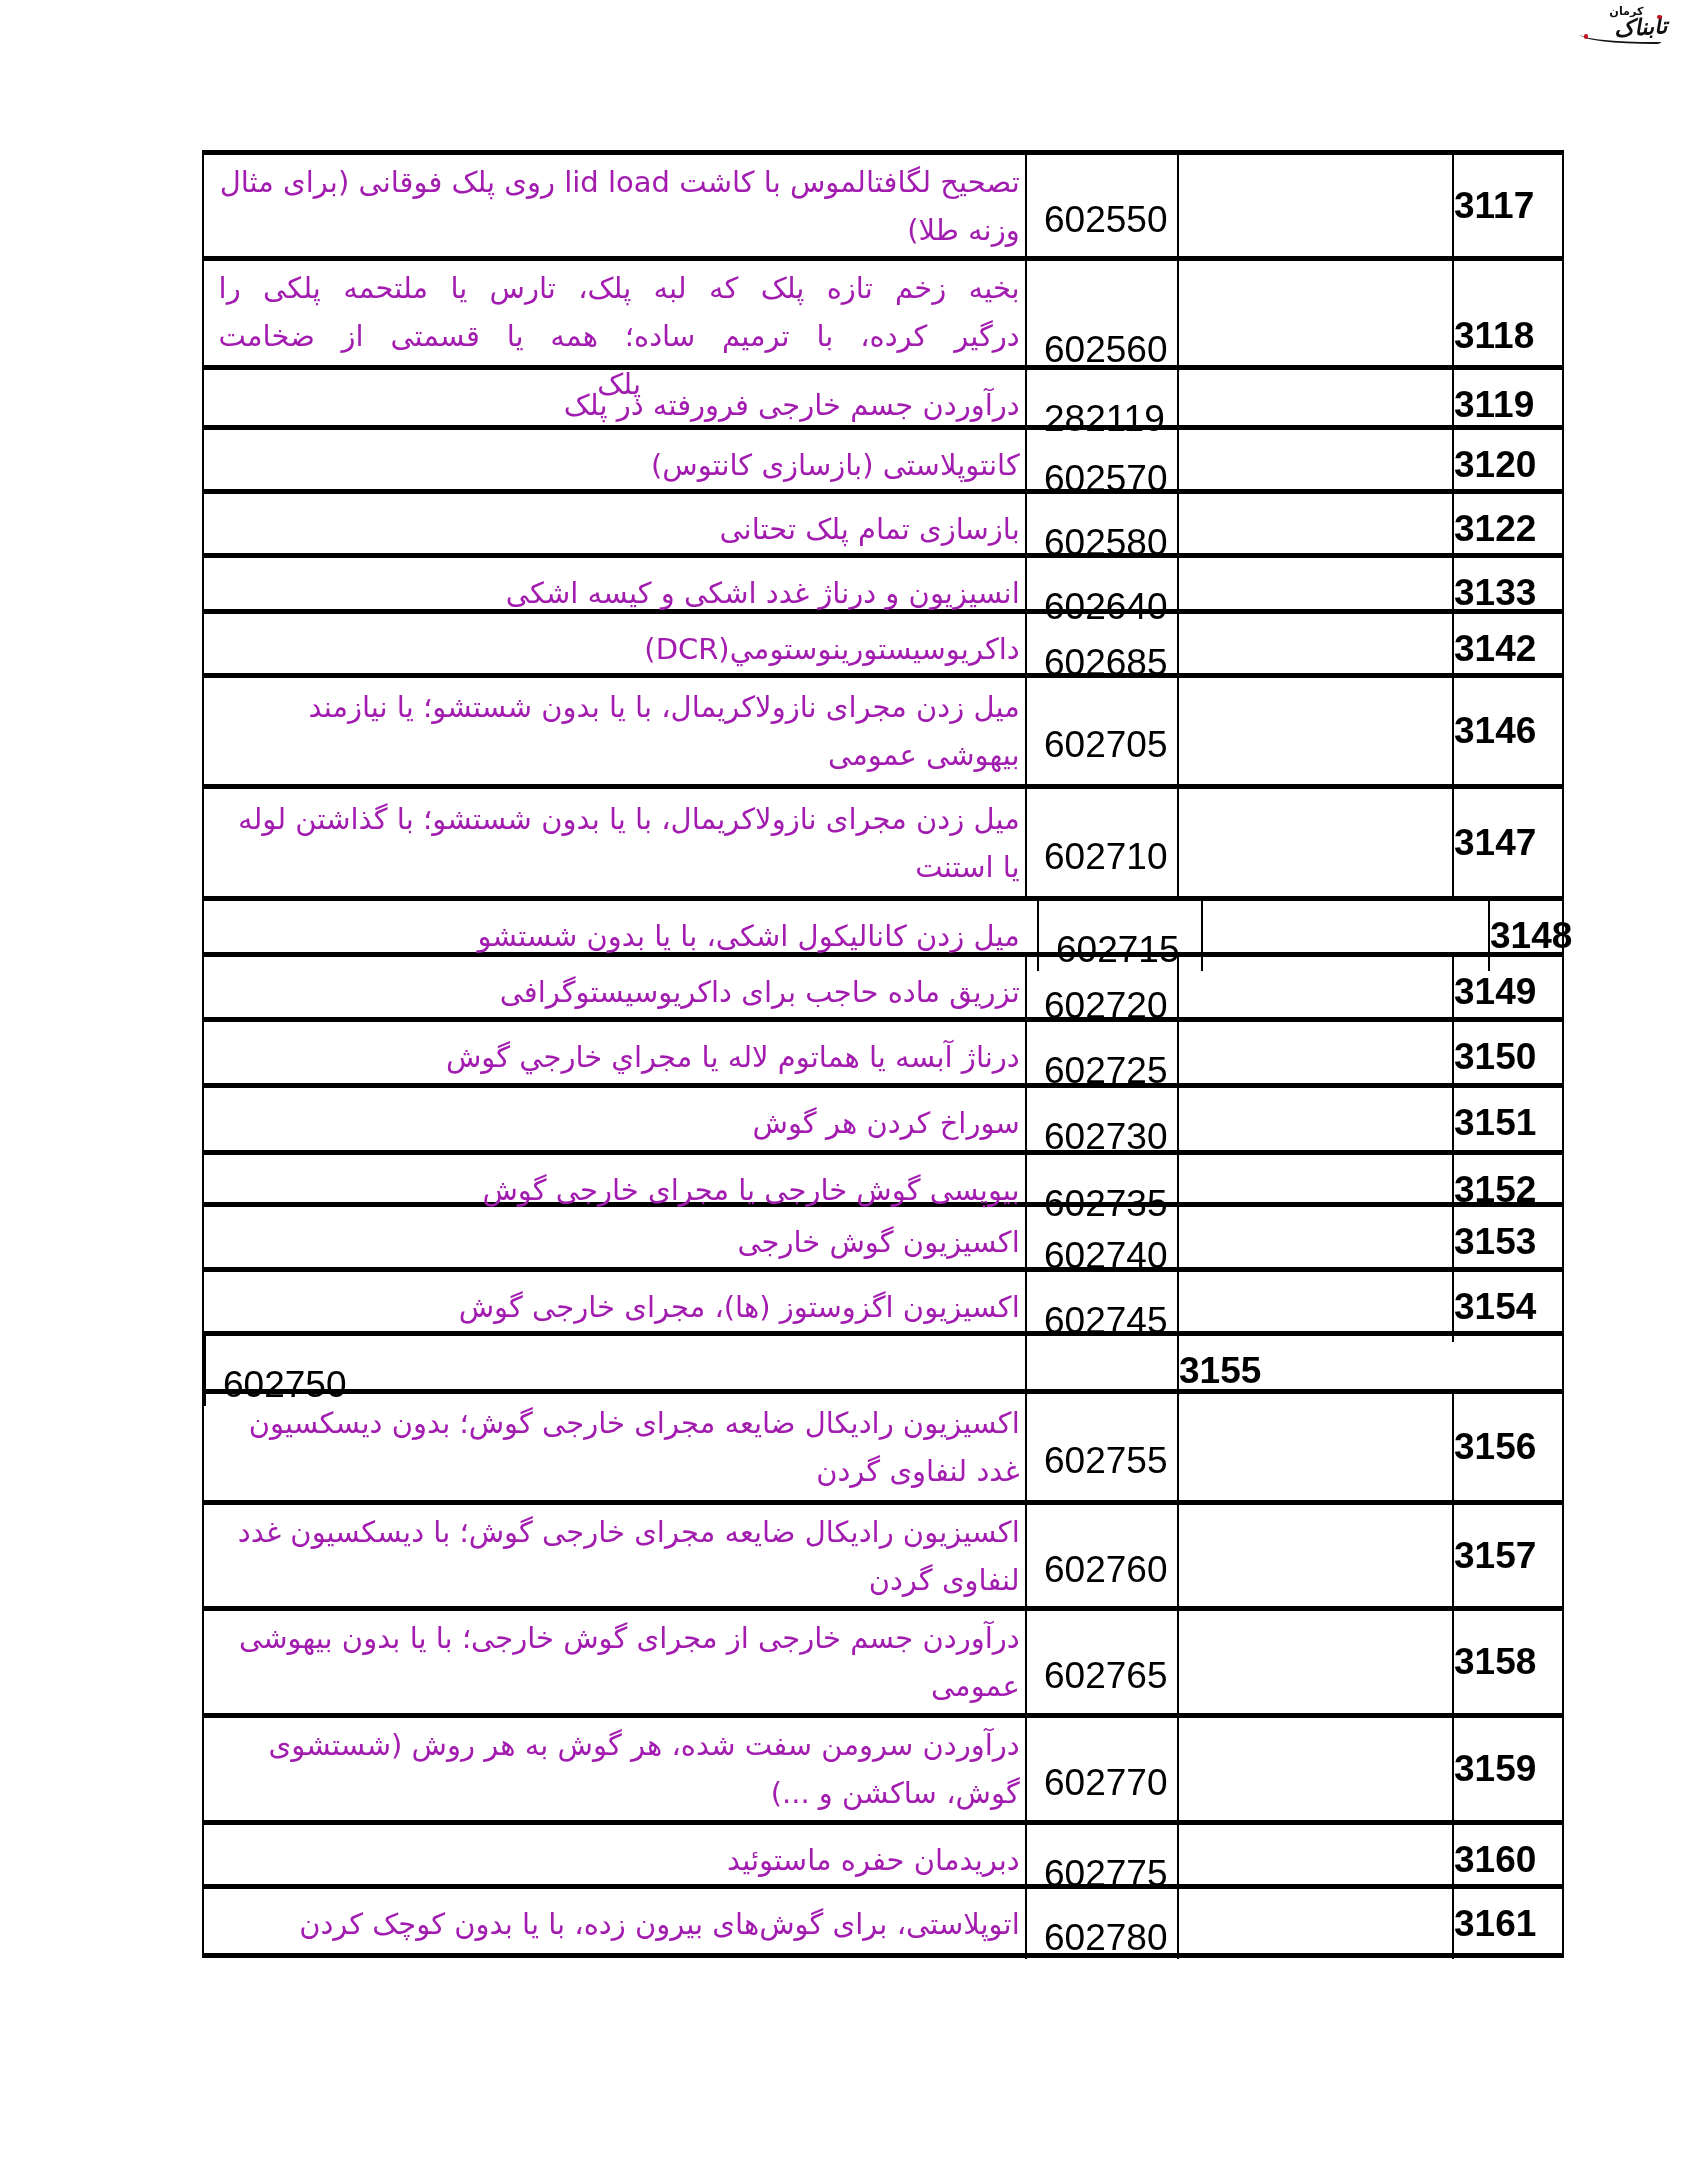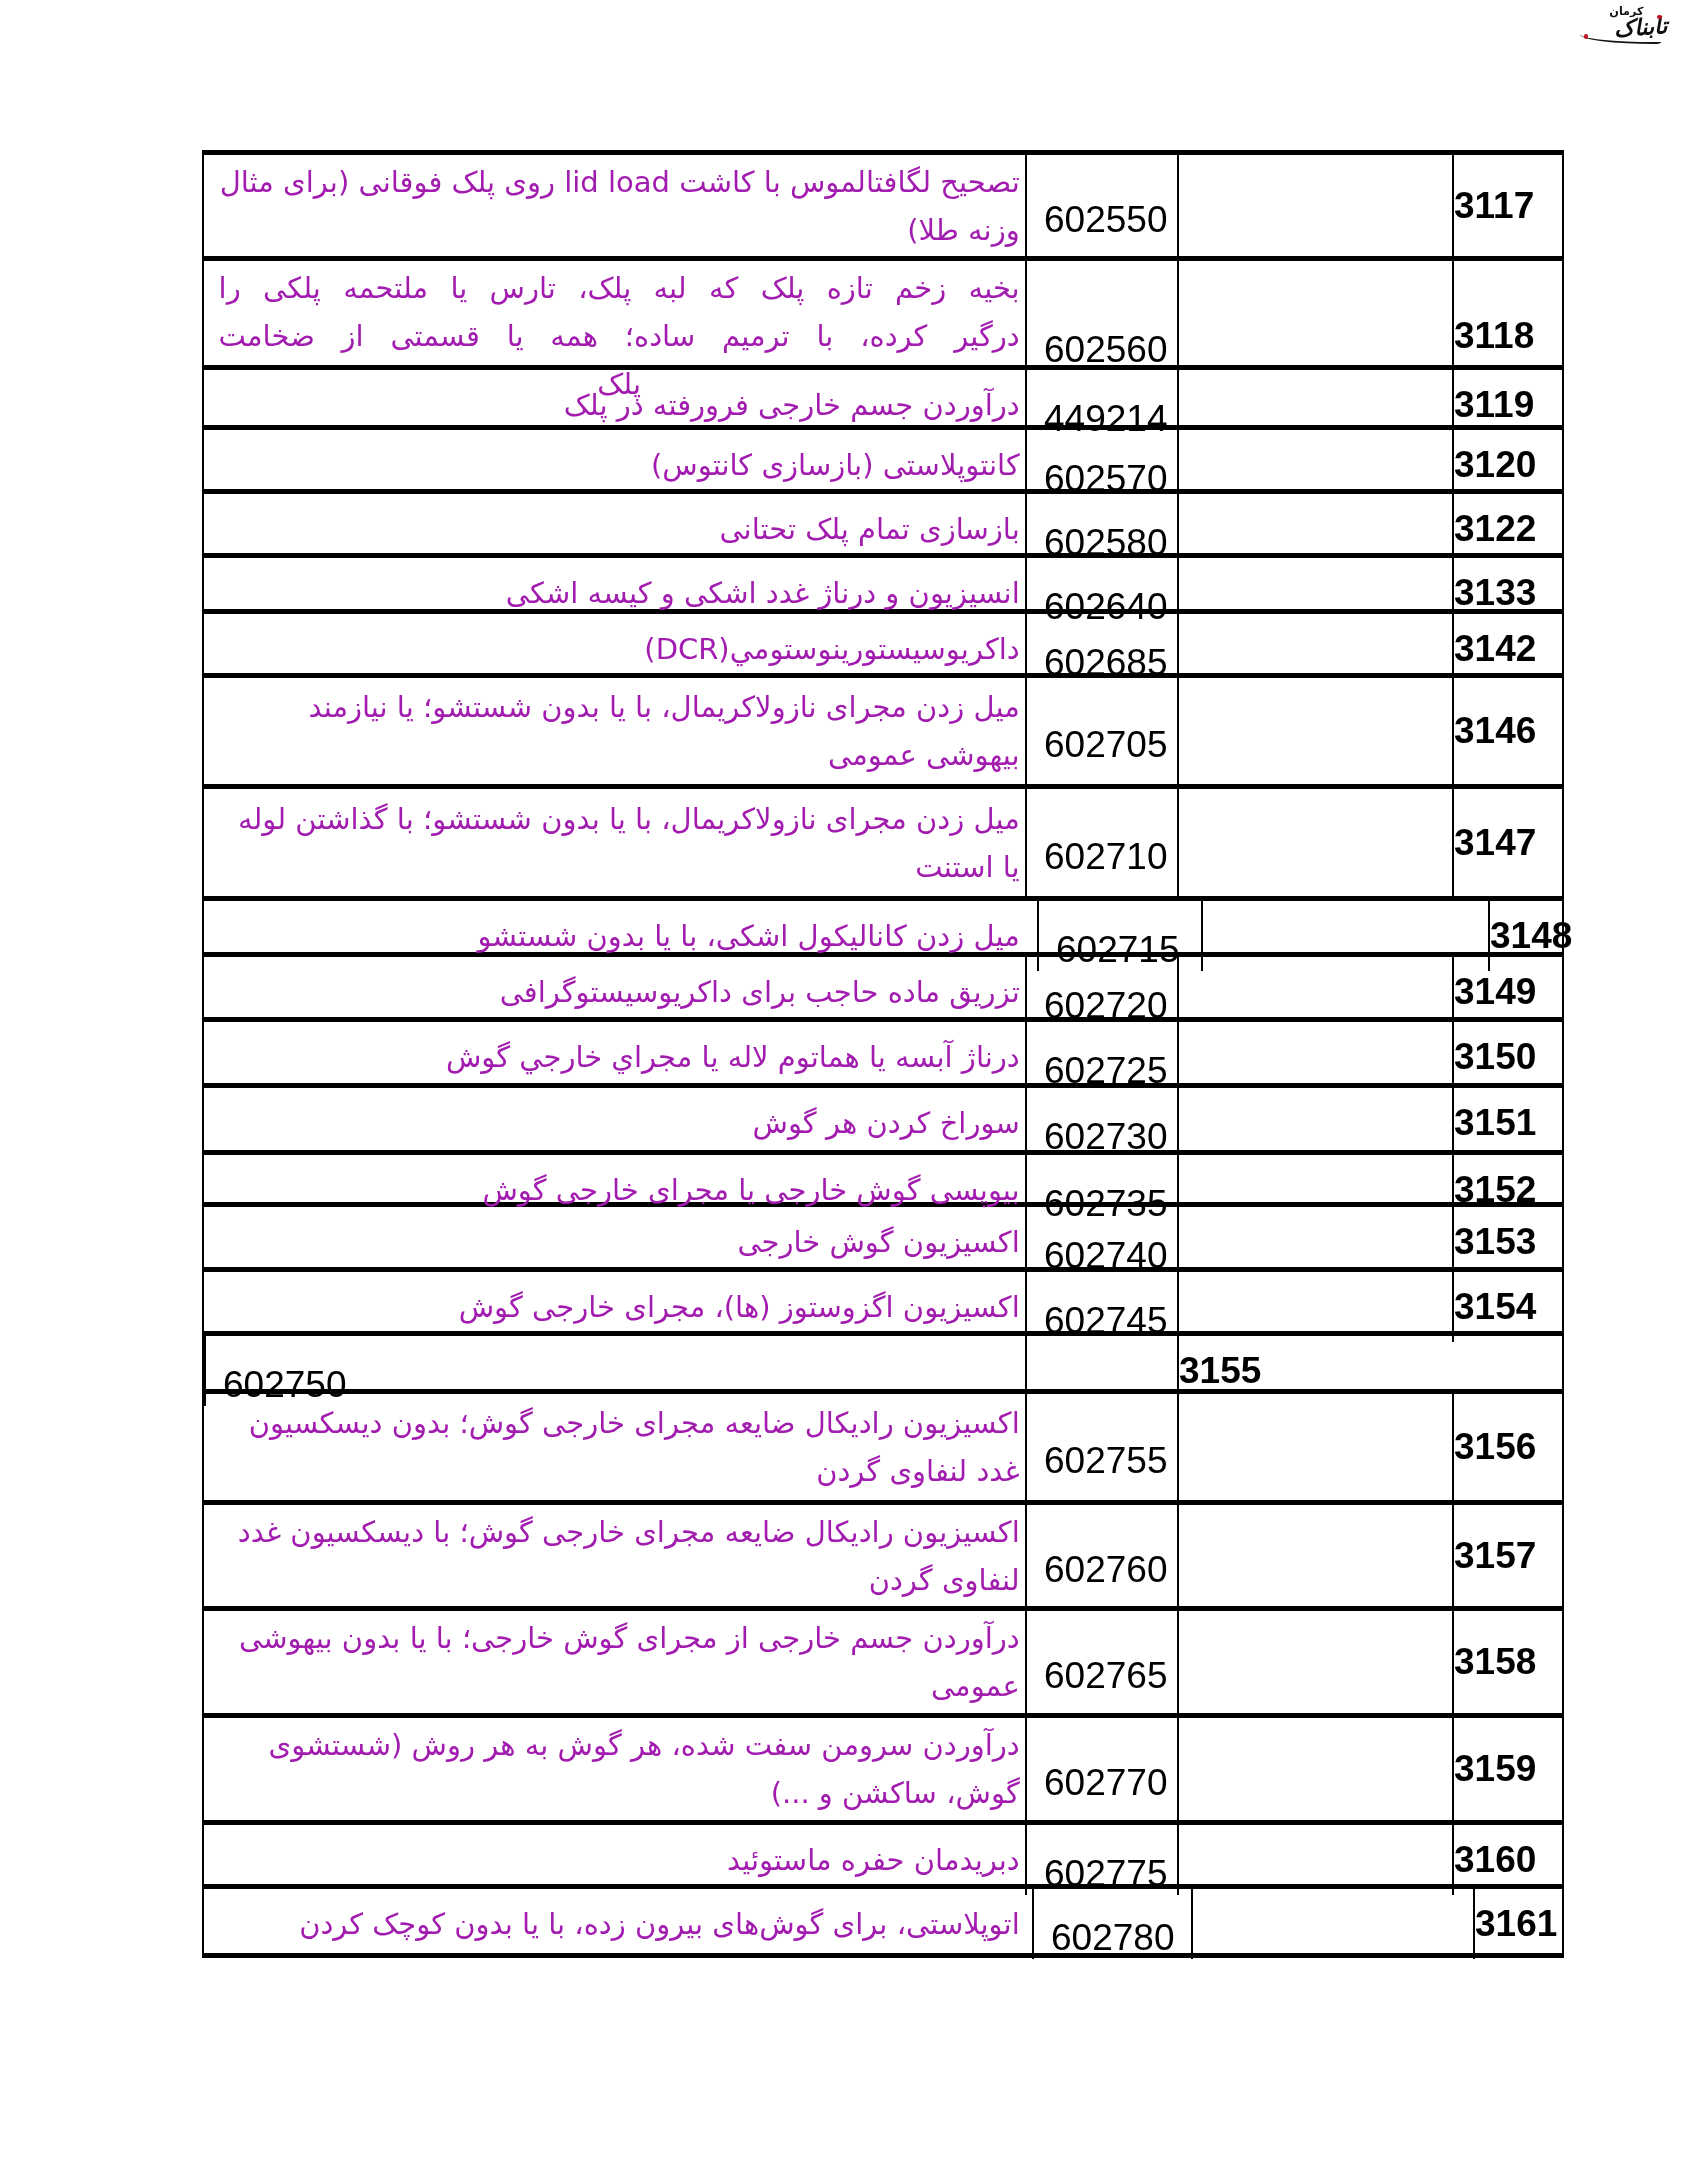--- a/index.html
+++ b/index.html
@@ -37,21 +37,21 @@
     position:absolute;left:202px;top:150px;width:1362px;
     border:2.6px solid #000;border-top-width:5.3px;border-bottom-width:5.3px;
     box-sizing:border-box;background:#fff;
   }
   .t-row{
     display:grid;
     grid-template-columns:821px 152px 275px 109px;
     border-bottom:5.3px solid #000;
     box-sizing:border-box;
   }
-  .t-row.last{border-bottom:none;gap:7px;}
+  .t-row.last{border-bottom:none;}
   .cell{
     display:flex;align-items:center;box-sizing:border-box;min-width:0;
   }
   .c-desc{justify-content:flex-end;padding:2.6px 5.3px 2.6px 14.6px;}
   .c-desc .txt{
     width:100%;direction:rtl;text-align:right;
     font-size:29px;line-height:48px;color:#a21caf;
     font-family:"DejaVu Sans",sans-serif;
   }
   .c-desc .txt.justify-center-last{
@@ -108,21 +108,21 @@
       <div class="cell c-notes"></div>
       <div class="cell c-num">
         <span class="txt">3118</span>
       </div>
     </div>
     <div class="t-row" style="height: 60px;">
       <div class="cell c-desc">
         <span class="txt">درآوردن جسم خارجی فرورفته در پلک</span>
       </div>
       <div class="cell c-code">
-        <span class="txt">449214</span>
+        <span class="txt">282119</span>
       </div>
       <div class="cell c-notes"></div>
       <div class="cell c-num">
         <span class="txt">3119</span>
       </div>
     </div>
     <div class="t-row" style="height: 64px;">
       <div class="cell c-desc">
         <span class="txt">کانتوپلاستی (بازسازی کانتوس)</span>
       </div>

